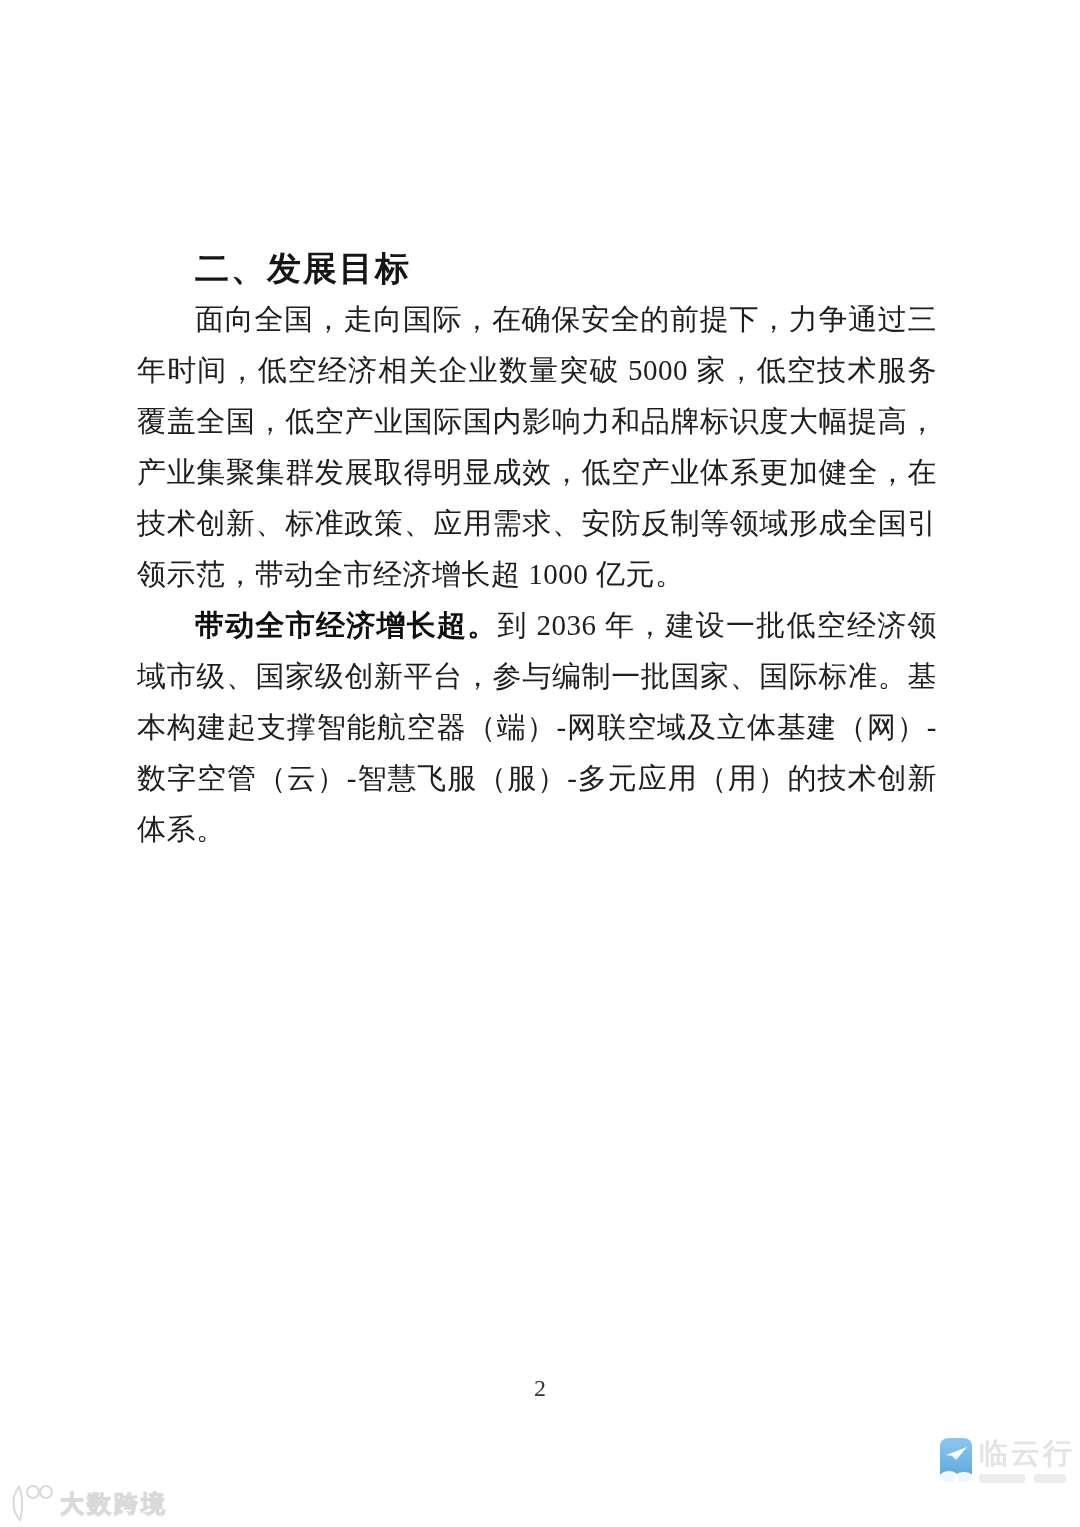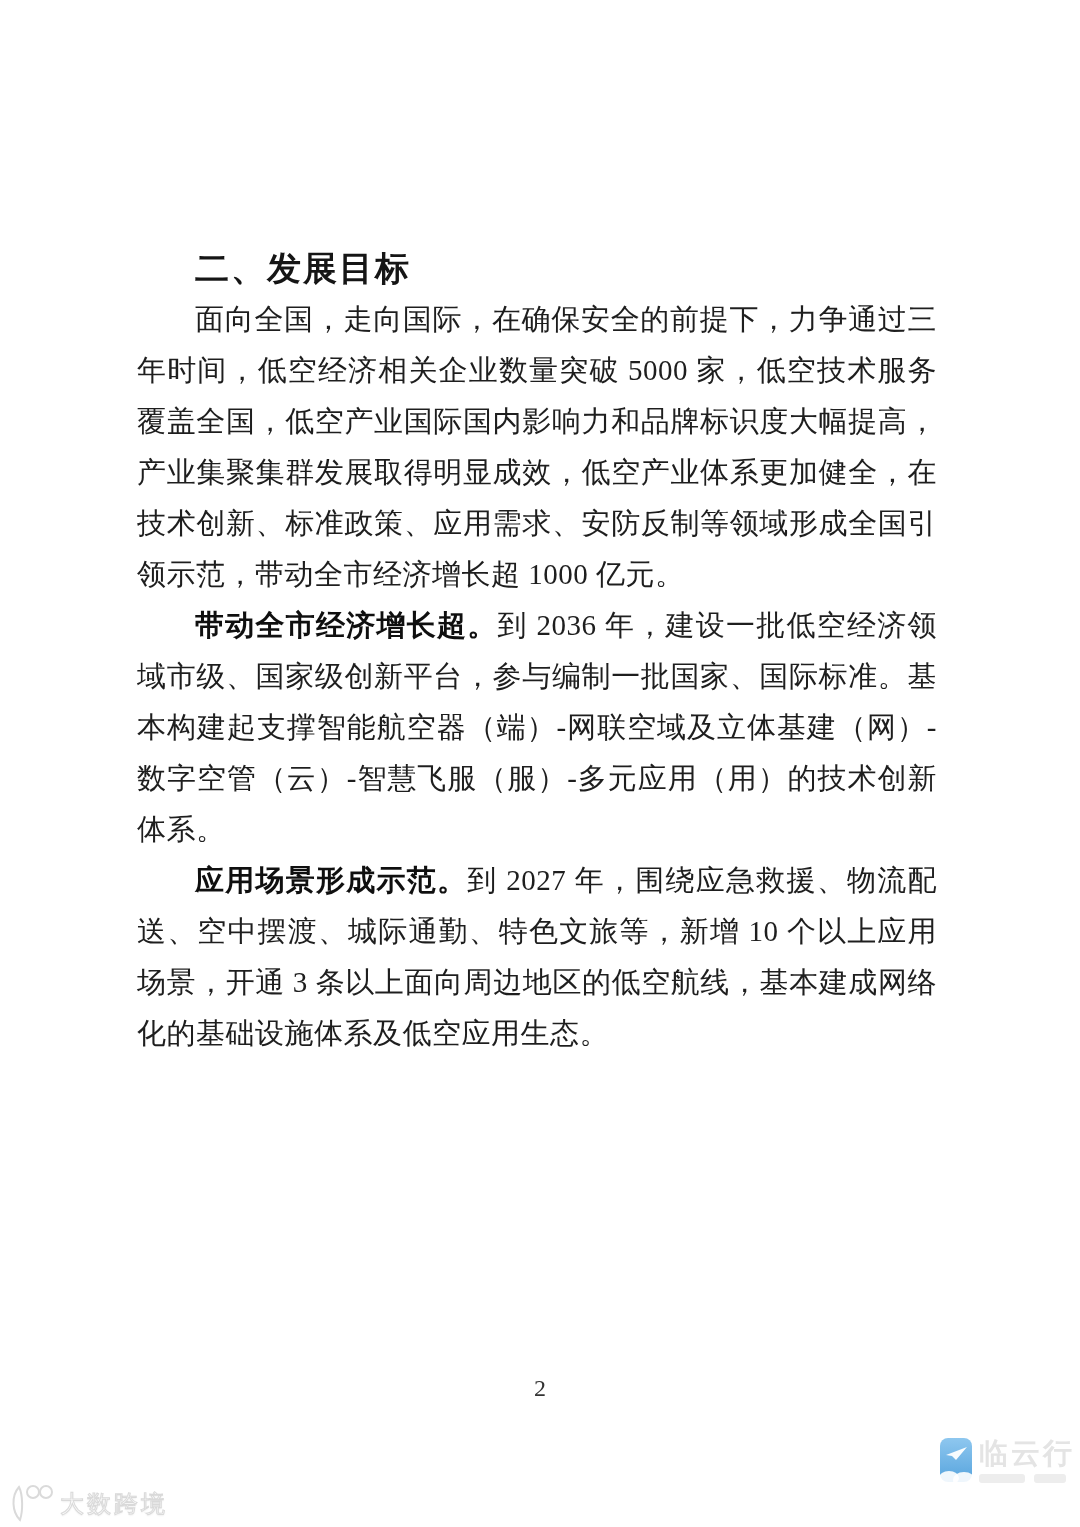--- a/index.html
+++ b/index.html
@@ -56,21 +56,21 @@
   .wm-left {
     position: absolute;
     left: 8px;
     top: 1480px;
     display: flex;
     align-items: center;
     gap: 6px;
   }
   .wm-left .wm-text {
     font-family: "Liberation Sans", "DejaVu Sans", sans-serif;
-    font-weight: 400;
+    font-weight: 700;
     font-size: 24px;
     letter-spacing: 3px;
     color: #fcfcfc;
     -webkit-text-stroke: 1px #d9d9d9;
     text-shadow: 0 1px 2px rgba(0,0,0,0.10);
   }
   
   .wm-right {
     position: absolute;
     left: 940px;
@@ -99,21 +99,20 @@
 <div class="page">
 
   <div class="content">
     <h2 class="heading">二、发展目标</h2>
 
     <p class="para"><span class="lead"></span><span>面向全国，走向国际，在确保安全的前提下，力争通过三年时间，低空经济相关企业数量突破 5000 家，低空技术服务覆盖全国，低空产业国际国内影响力和品牌标识度大幅提高，产业集聚集群发展取得明显成效，低空产业体系更加健全，在技术创新、标准政策、应用需求、安防反制等领域形成全国引领示范，带动全市经济增长超 1000 亿元。</span></p>
 
     <p class="para"><span class="lead">带动全市经济增长超。</span><span>到 2036 年，建设一批低空经济领域市级、国家级创新平台，参与编制一批国家、国际标准。基本构建起支撑智能航空器（端）-网联空域及立体基建（网）-数字空管（云）-智慧飞服（服）-多元应用（用）的技术创新体系。</span></p>
 
 
-    <p class="para"><span class="lead">应用场景形成示范。</span><span>到 2027 年，围绕应急救援、物流配送、空中摆渡、城际通勤、特色文旅等，新增 10 个以上应用场景，开通 3 条以上面向周边地区的低空航线，基本建成网络化的基础设施体系及低空应用生态。</span></p>
 
   </div>
 
   <div class="page-number">2</div>
 
   <div class="wm-left">
     <span>
       <svg width="46" height="44" viewBox="0 0 46 44" aria-hidden="true">
         <path d="M12 40 C4 32 3 16 11 7 C15 15 15 31 12 40 Z" fill="#ffffff" stroke="#dadada" stroke-width="2"></path>
         <circle cx="25" cy="12" r="6" fill="#ffffff" stroke="#dadada" stroke-width="2"></circle>

